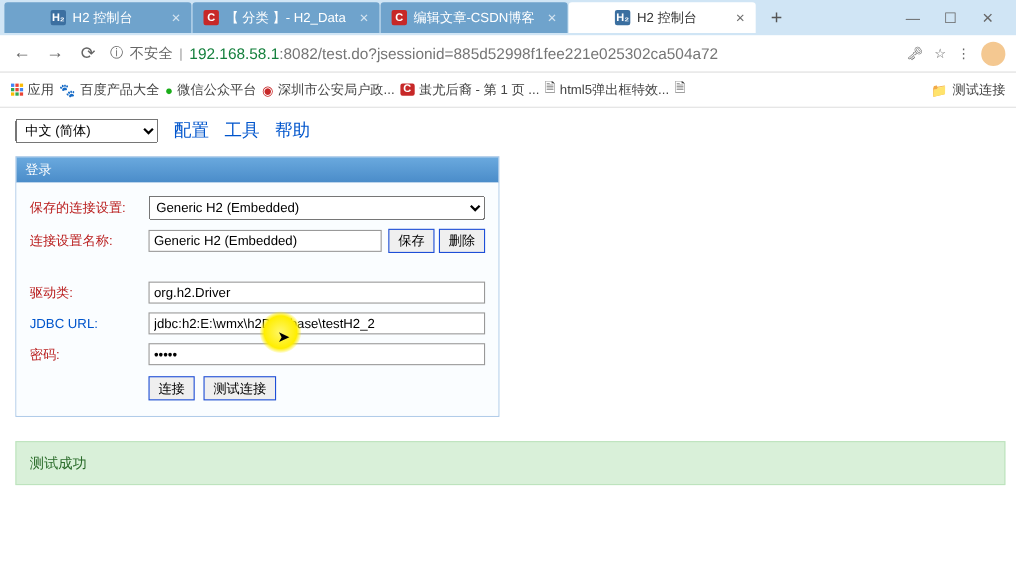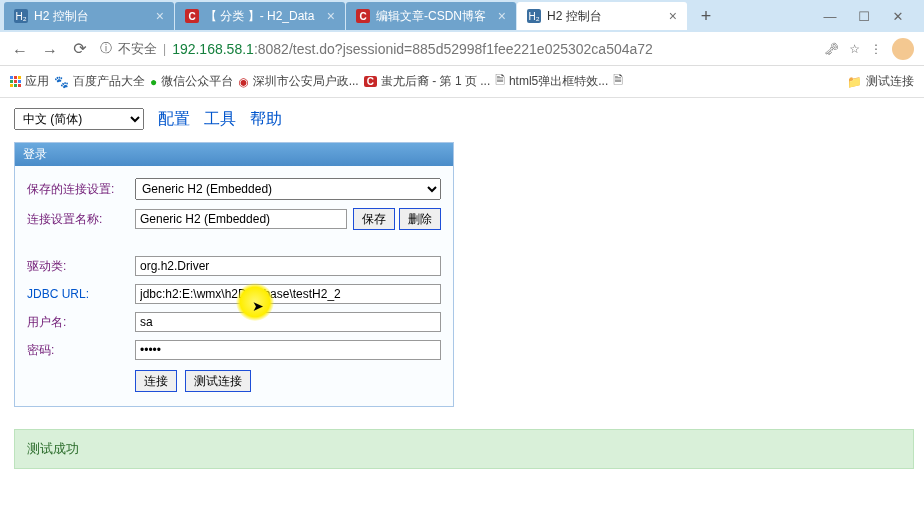--- a/index.html
+++ b/index.html
@@ -38,36 +38,36 @@
 .page { padding: 10px 14px; }
 .top-row { display: flex; align-items: center; gap: 14px; margin-bottom: 12px; }
 .lang-select { font-size: 12px; padding: 2px 4px; width: 130px; }
 .top-link { color: #0055cc; text-decoration: none; font-size: 16px; }
 
 .panel { border: 1px solid #a9c7e7; width: 440px; }
 .panel-header { background: linear-gradient(#6aa9de, #4a8cc9); color: #fff; padding: 3px 8px; font-size: 12px; }
 .panel-body { padding: 12px 12px 14px; background: #fafdff; }
 .form-row { display: flex; align-items: center; margin-bottom: 8px; }
 .form-row.gap-below { margin-bottom: 26px; }
-.form-label { width: 108px; font-size: 12px; color: #701a75; }
+.form-label { width: 108px; font-size: 12px; color: #b91c1c; }
 .form-label.link { color: #0055cc; }
 .form-row select { flex: 1; font-size: 12px; padding: 1px 2px; height: 22px; }
 .form-row input[type=text], .form-row input[type=password] { flex: 1; font-size: 12px; padding: 2px 4px; height: 20px; border: 1px solid #999; }
 .form-row .short-input { width: 200px; flex: none; }
 .btn { font-size: 12px; padding: 2px 8px; border: 1px solid #1d4ed8; background: #efefef; cursor: pointer; height: 22px; }
 .btn-row { display: flex; gap: 8px; margin-left: 108px; margin-top: 10px; }
 .inline-btns { display: flex; gap: 4px; margin-left: 6px; }
 
 .status-bar { margin-top: 22px; background: #d9f0d9; border: 1px solid #bde3bd; padding: 10px 12px; color: #2a6b2a; font-size: 13px; width: 900px; }
 
 
 .cursor-spot { position: absolute; width: 38px; height: 38px; border-radius: 50%; background: radial-gradient(circle, #fff76a 0%, #ffee00 55%, rgba(255,238,0,0) 72%); left: 236px; top: 185px; pointer-events: none; }
 .cursor-arrow { position: absolute; left: 252px; top: 200px; font-size: 14px; color: #000; pointer-events: none; }
 
-.fav-h2 { background:#3b6fa0; color:#fff; border-radius:2px; padding:0 2px; font-size:9px; font-weight:normal; }
+.fav-h2 { background:#3b6fa0; color:#fff; border-radius:2px; padding:0 2px; font-size:9px; font-weight:bold;margin-left:32px; }
 .fav-c { background:#c72828; color:#fff; border-radius:2px; padding:0 3px; font-size:10px; font-weight:bold; }
 </style>
 </head>
 <body>
 
 <div class="browser-chrome">
   <div class="tab-strip">
     <div class="tab">
       <span class="favicon fav-h2">H₂</span>
       <span class="tab-title">H2 控制台</span>
@@ -190,24 +190,20 @@
 
       <div class="form-row">
         <span class="form-label">驱动类:</span>
         <input type="text" value="org.h2.Driver" style="">
       </div>
       <div class="form-row">
         <span class="form-label link">JDBC URL:</span>
         <input type="text" value="jdbc:h2:E:\wmx\h2Database\testH2_2" style="">
       </div>
       <div class="form-row">
-        <span class="form-label">用户名:</span>
-        <input type="text" value="sa" style="">
-      </div>
-      <div class="form-row">
         <span class="form-label">密码:</span>
         <input type="text" value="•••••" style="">
       </div>
       <div class="btn-row">
         <button class="btn">连接</button>
         <button class="btn">测试连接</button>
       </div>
     </div>
   </div>
 

